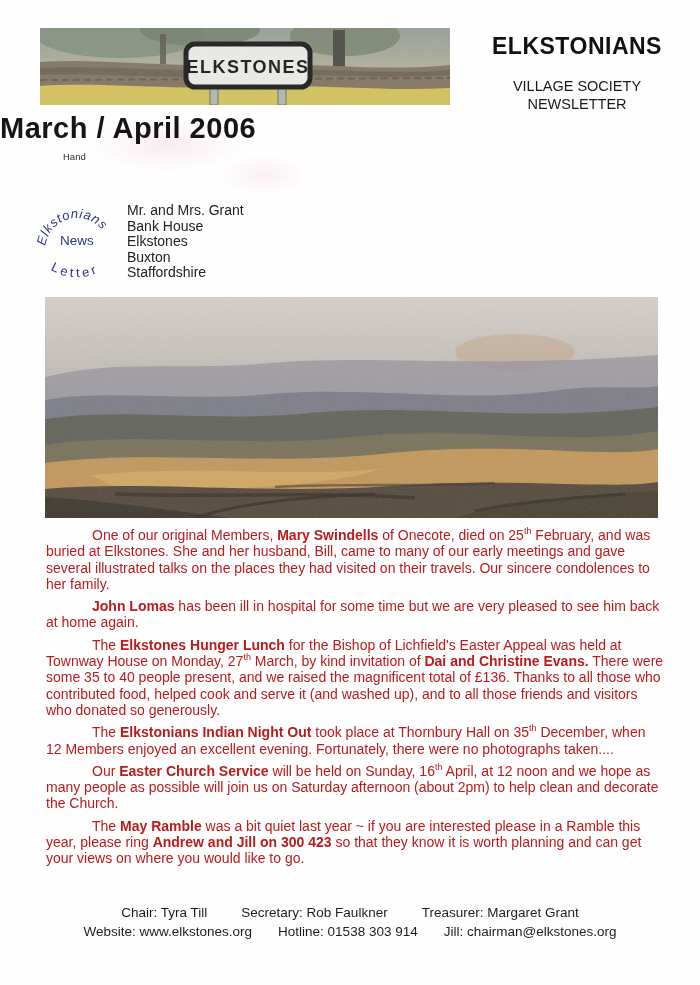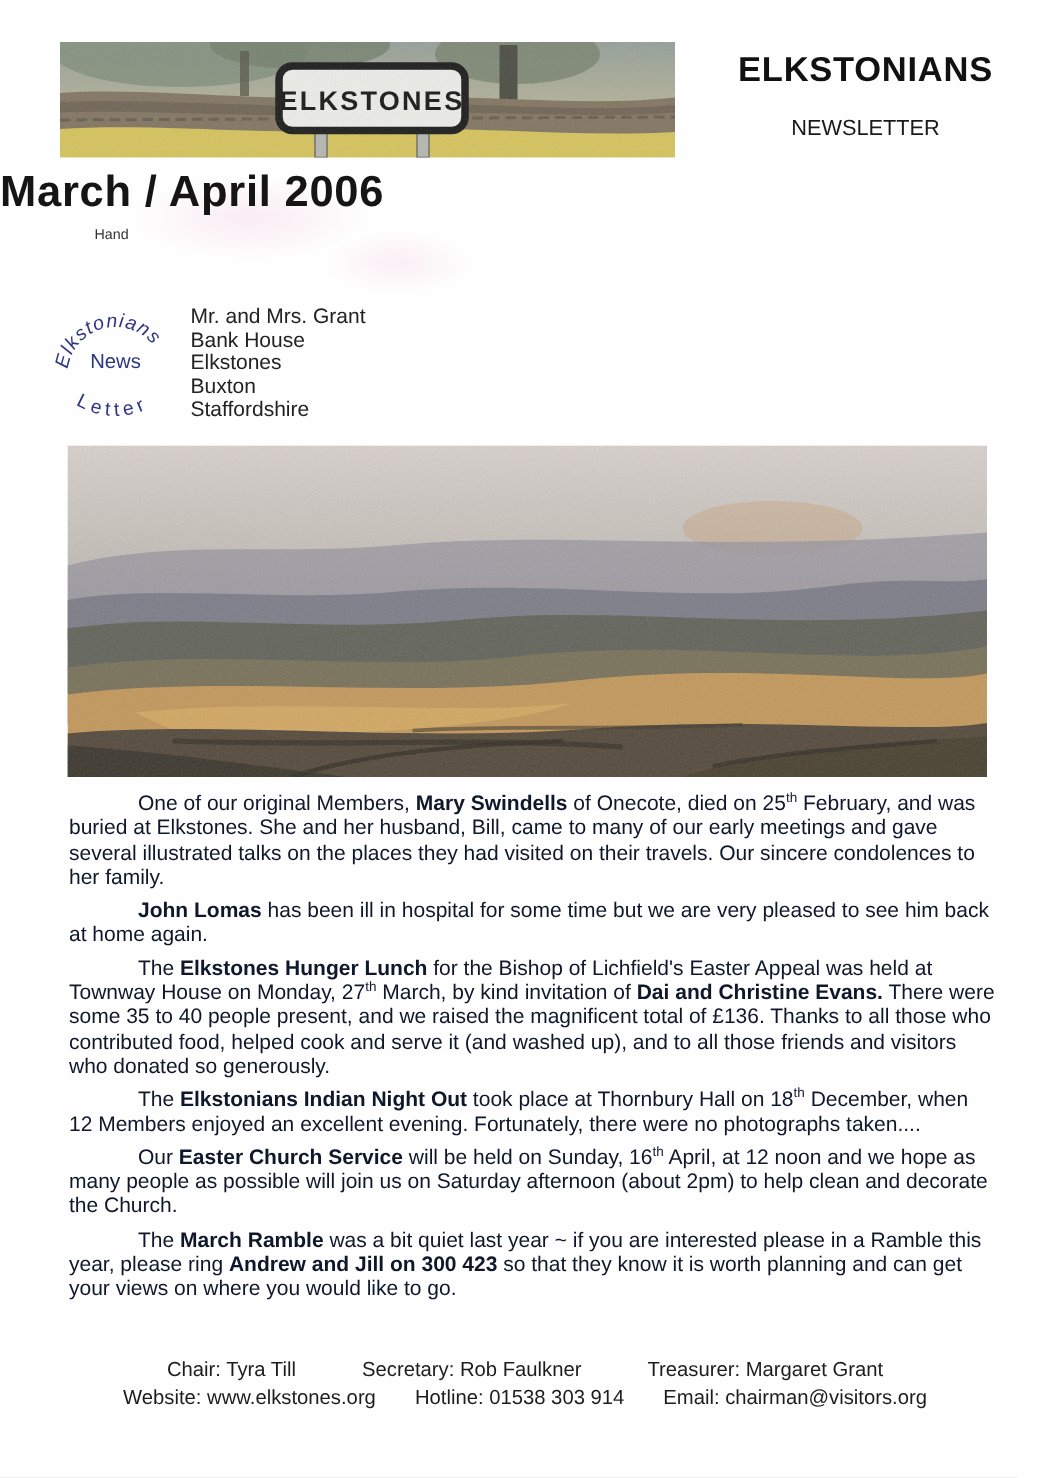--- a/index.html
+++ b/index.html
@@ -31,26 +31,26 @@
   
   .logo{position:absolute;left:34px;top:192px;width:86px;height:94px;}
   .logo text{fill:#2e3584;font-family:"Liberation Sans",sans-serif;}
   
   .address{position:absolute;left:127px;top:203px;font-size:14px;line-height:15.6px;color:#222;}
   
   .landscape{position:absolute;left:45px;top:297px;width:613px;height:221px;}
   .landscape svg{display:block;width:100%;height:100%;}
   
   .body-text{position:absolute;left:46px;top:527px;width:618px;}
-  .para{margin:0 0 6px 0;font-size:14px;line-height:16.3px;color:#0f172a;text-indent:46px;}
+  .para{margin:0 0 6px 0;font-size:14px;line-height:16.3px;color:#b91c1c;text-indent:46px;}
   .para b{font-weight:bold;}
   .para sup{font-size:9px;vertical-align:super;line-height:0;}
   
   .footer{position:absolute;left:0;right:0;top:903px;text-align:center;font-size:13.5px;color:#1d1d1d;}
-  .footer-row{display:flex;justify-content:center;gap:44px;line-height:19px;}
+  .footer-row{display:flex;justify-content:center;gap:34px;line-height:19px;}
   .footer-row.second{gap:26px;align-items:flex-end;}
 </style>
 </head>
 <body>
 
 <div class="page">
 
   <div class="banner-photo">
     <svg viewBox="0 0 410 77" preserveAspectRatio="none">
       <defs>
@@ -78,20 +78,21 @@
       <rect x="238" y="56" width="8" height="21" fill="#b7b7b1" stroke="#6e6e68" stroke-width="1"></rect>
       <rect x="146" y="16" width="124" height="43" rx="9" fill="#ebebe8" stroke="#1f1f1f" stroke-width="5"></rect>
       <text x="208" y="45" text-anchor="middle" font-size="18" font-weight="bold" letter-spacing="1.5" fill="#1b1b1b">ELKSTONES</text>
       <rect width="410" height="77" filter="url(#grainB)" opacity="0.12"></rect>
     </svg>
   </div>
 
   <div class="masthead">
     <div class="masthead-title">ELKSTONIANS</div>
     <div class="masthead-subwrap">
+      <div class="masthead-sub">VILLAGE SOCIETY</div>
       <div class="masthead-sub">NEWSLETTER</div>
     </div>
   </div>
 
   <h1 class="issue-title">March / April 2006</h1>
 
   <div class="hand-note">Hand</div>
 
   <svg class="logo" viewBox="0 0 86 94">
     <defs>
@@ -144,31 +145,31 @@
       <path d="M430,214 C470,205 530,201 580,197" stroke="#332f26" stroke-width="3" fill="none" opacity="0.7"></path>
       <path d="M230,190 C300,186 380,190 450,186" stroke="#3f3a2f" stroke-width="2.5" fill="none" opacity="0.6"></path>
       <rect width="613" height="221" filter="url(#grainL)" opacity="0.16"></rect>
     </svg>
   </div>
 
   <div class="body-text">
       <p class="para"><span>One of our original Members, </span><b>Mary Swindells</b><span> of Onecote, died on 25</span><sup>th</sup><span> February, and was buried at Elkstones.  She and her husband, Bill, came to many of our early meetings and gave several illustrated talks on the places they had visited on their travels.  Our sincere condolences to her family.</span></p>
       <p class="para"><b>John Lomas</b><span> has been ill in hospital for some time but we are very pleased to see him back at home again.</span></p>
       <p class="para"><span>The </span><b>Elkstones Hunger Lunch</b><span> for the Bishop of Lichfield's Easter Appeal was held at Townway House on Monday, 27</span><sup>th</sup><span> March, by kind invitation of </span><b>Dai and Christine Evans.</b><span> There were some 35 to 40 people present, and we raised the magnificent total of £136. Thanks to all those who contributed food, helped cook and serve it (and washed up), and to all those friends and visitors who donated so generously.</span></p>
-      <p class="para"><span>The </span><b>Elkstonians Indian Night Out</b><span> took place at Thornbury Hall on 18</span><sup>th</sup><span> December, when 12 Members enjoyed an excellent evening.  Fortunately, there were no photographs taken....</span></p>
+      <p class="para"><span>The </span><b>Elkstonians Indian Night Out</b><span> took place at Thornbury Hall on 35</span><sup>th</sup><span> December, when 12 Members enjoyed an excellent evening.  Fortunately, there were no photographs taken....</span></p>
       <p class="para"><span>Our </span><b>Easter Church Service</b><span> will be held on Sunday, 16</span><sup>th</sup><span> April, at 12 noon and we hope as many people as possible will join us on Saturday afternoon (about 2pm) to help clean and decorate the Church.</span></p>
-      <p class="para"><span>The </span><b>March Ramble</b><span> was a bit quiet last year ~ if you are interested please in a Ramble this year, please ring </span><b>Andrew and Jill on 300 423</b><span> so that they know it is worth planning and can get your views on where you would like to go.</span></p>
+      <p class="para"><span>The </span><b>May Ramble</b><span> was a bit quiet last year ~ if you are interested please in a Ramble this year, please ring </span><b>Andrew and Jill on 300 423</b><span> so that they know it is worth planning and can get your views on where you would like to go.</span></p>
     </div>
 
   <div class="footer">
     <div class="footer-row">
       <span>Chair: Tyra Till</span>
       <span>Secretary:  Rob Faulkner</span>
       <span>Treasurer: Margaret Grant</span>
     </div>
     <div class="footer-row second">
       <span>Website:  www.elkstones.org</span>
       <span>Hotline: 01538 303 914</span>
-      <span>Email: chairman@visitors.org</span>
+      <span>Jill: chairman@elkstones.org</span>
     </div>
   </div>
 
 </div>
 
 </body></html>

